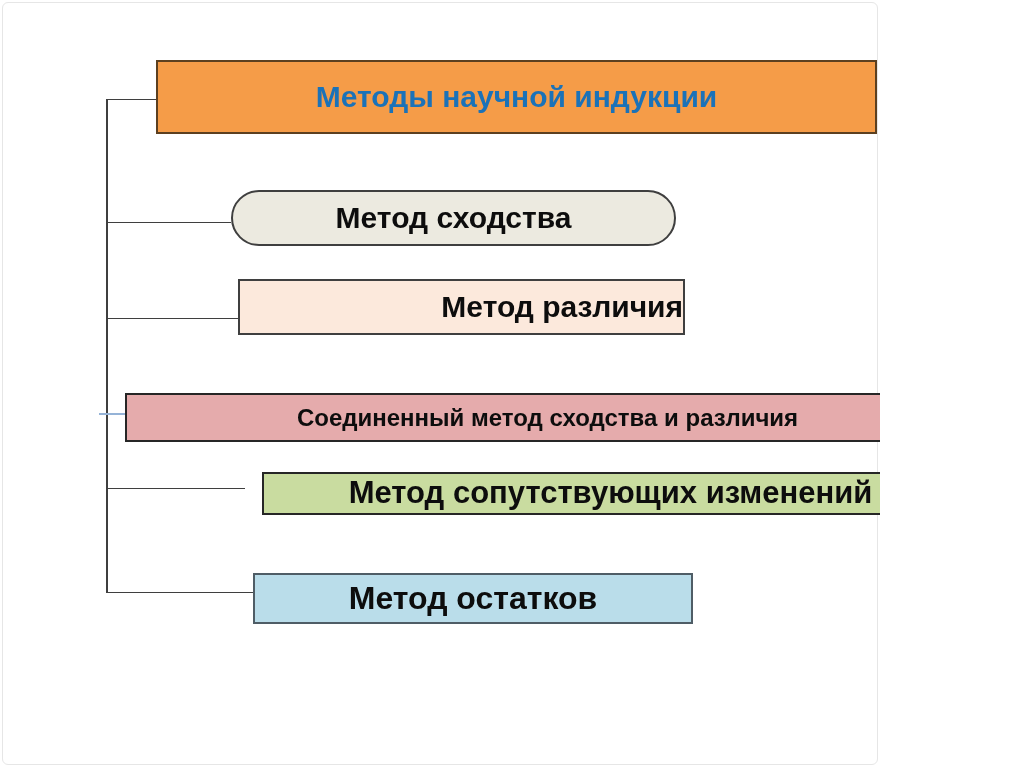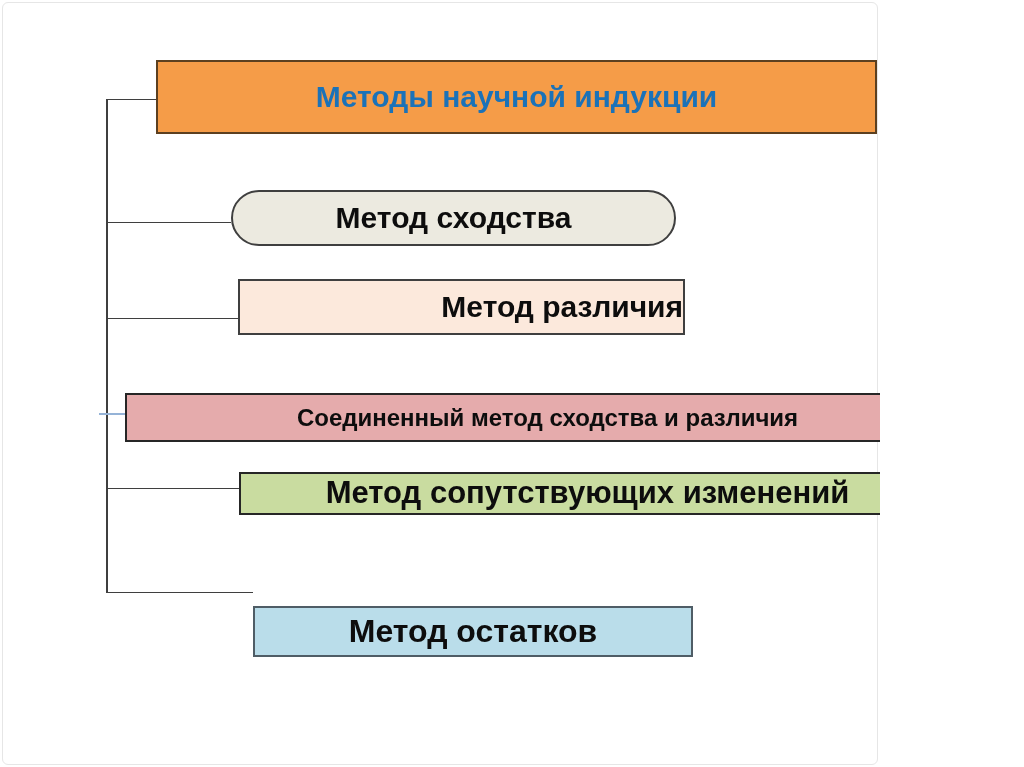--- a/index.html
+++ b/index.html
@@ -36,22 +36,22 @@
     text-align: center;
     font-weight: bold;
     color: #0d0d0d;
     line-height: 1.05;
     white-space: nowrap;
   }
   .box-title   { left: 156px; top:  60px; width: 721px; height: 74px; font-size: 30px; }
   .box-m1      { left: 231px; top: 190px; width: 445px; height: 56px; font-size: 30px; border-radius: 28px; }
   .box-m2      { left: 238px; top: 279px; width: 447px; height: 56px; font-size: 30px; }
   .box-m3      { left: 125px; top: 393px; width: 845px; height: 49px; font-size: 24px; }
-  .box-m4      { left: 239px; top: 472px; width: 697px; height: 43px; font-size: 31px; }
-  .box-m5      { left: 253px; top: 606px; width: 440px; height: 51px; font-size: 32px; }
+  .box-m4      { left: 262px; top: 472px; width: 697px; height: 43px; font-size: 31px; }
+  .box-m5      { left: 253px; top: 573px; width: 440px; height: 51px; font-size: 32px; }
 
   .trunk       { left: 106px; top:  99px; width: 1.5px; height: 494px; }
   .branch-1    { left: 106px; top:  98.5px; width: 50px;  height: 1.5px; }
   .branch-2    { left: 106px; top: 221.5px; width: 125px; height: 1.5px; }
   .branch-3    { left: 106px; top: 317.5px; width: 132px; height: 1.5px; }
   .branch-4    { left:  99px; top: 413px;   width: 26px;  height: 2px; }
   .branch-5    { left: 106px; top: 487.5px; width: 139px; height: 1.5px; }
   .branch-6    { left: 106px; top: 591.5px; width: 147px; height: 1.5px; }
 </style>
 </head>

